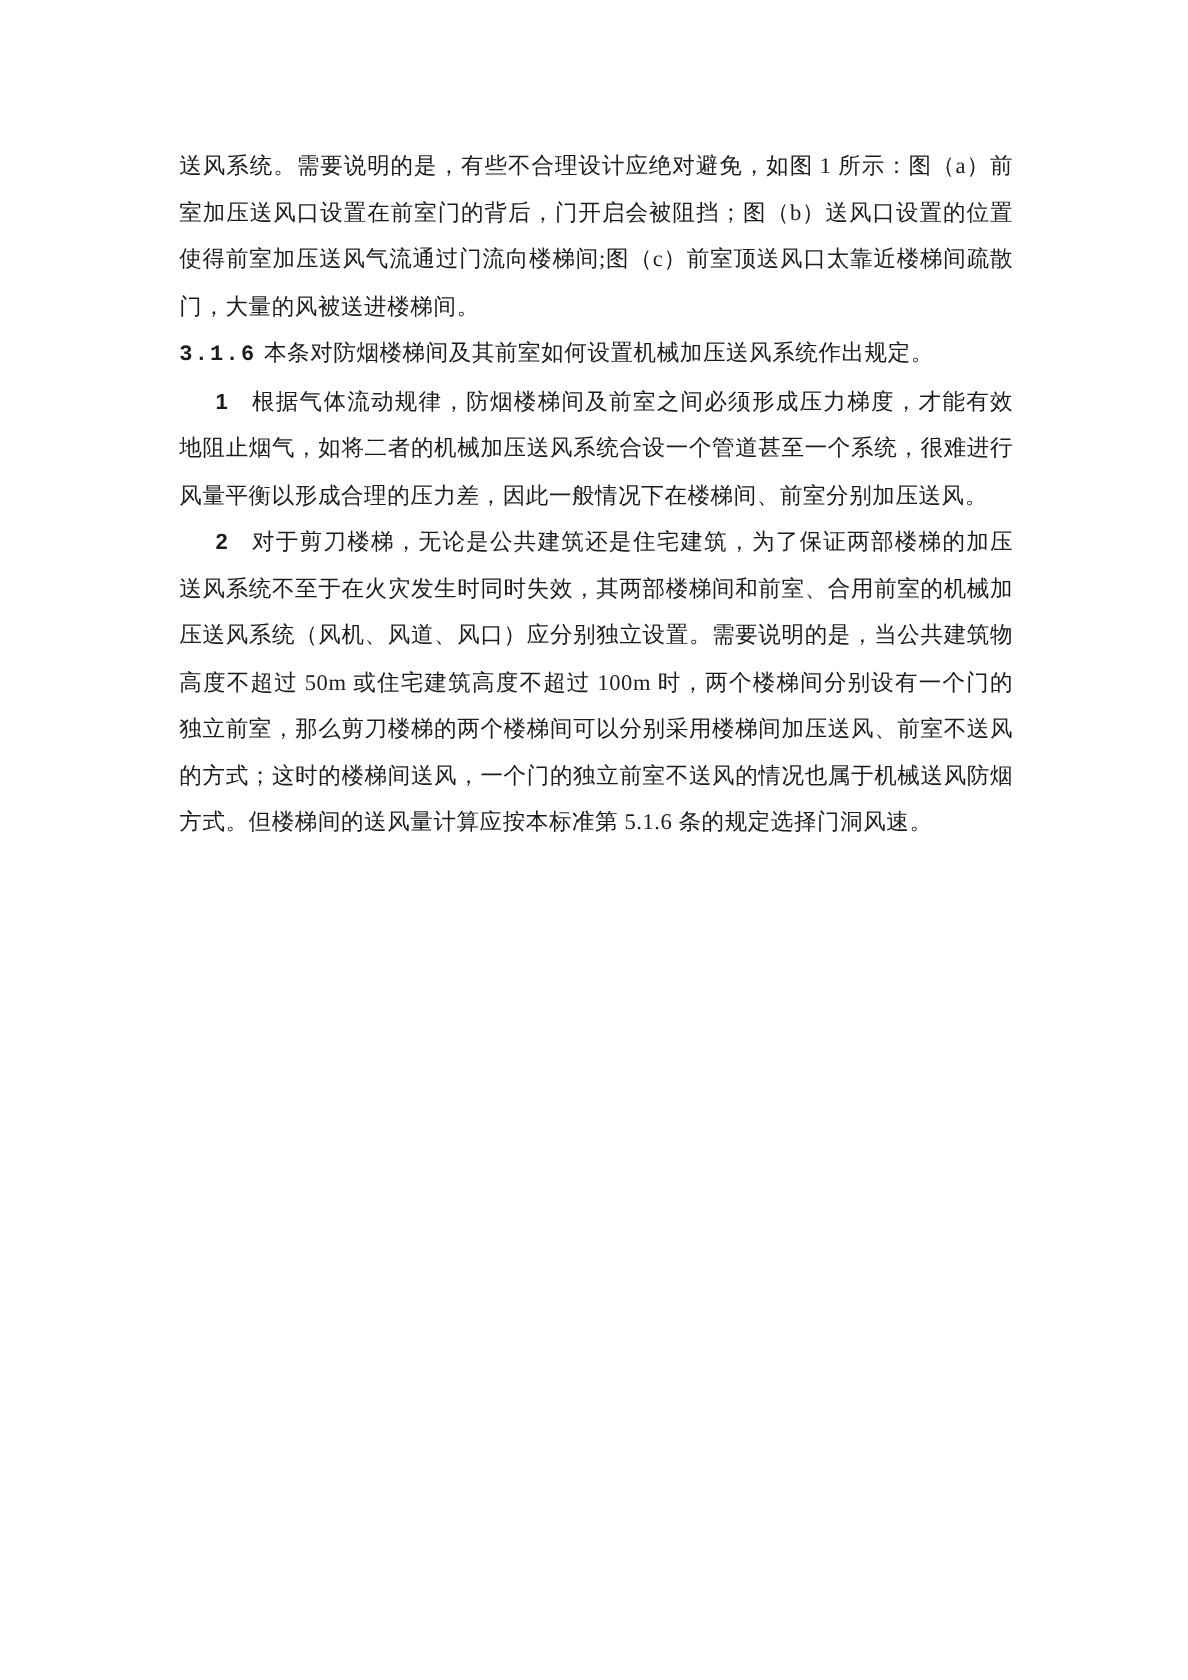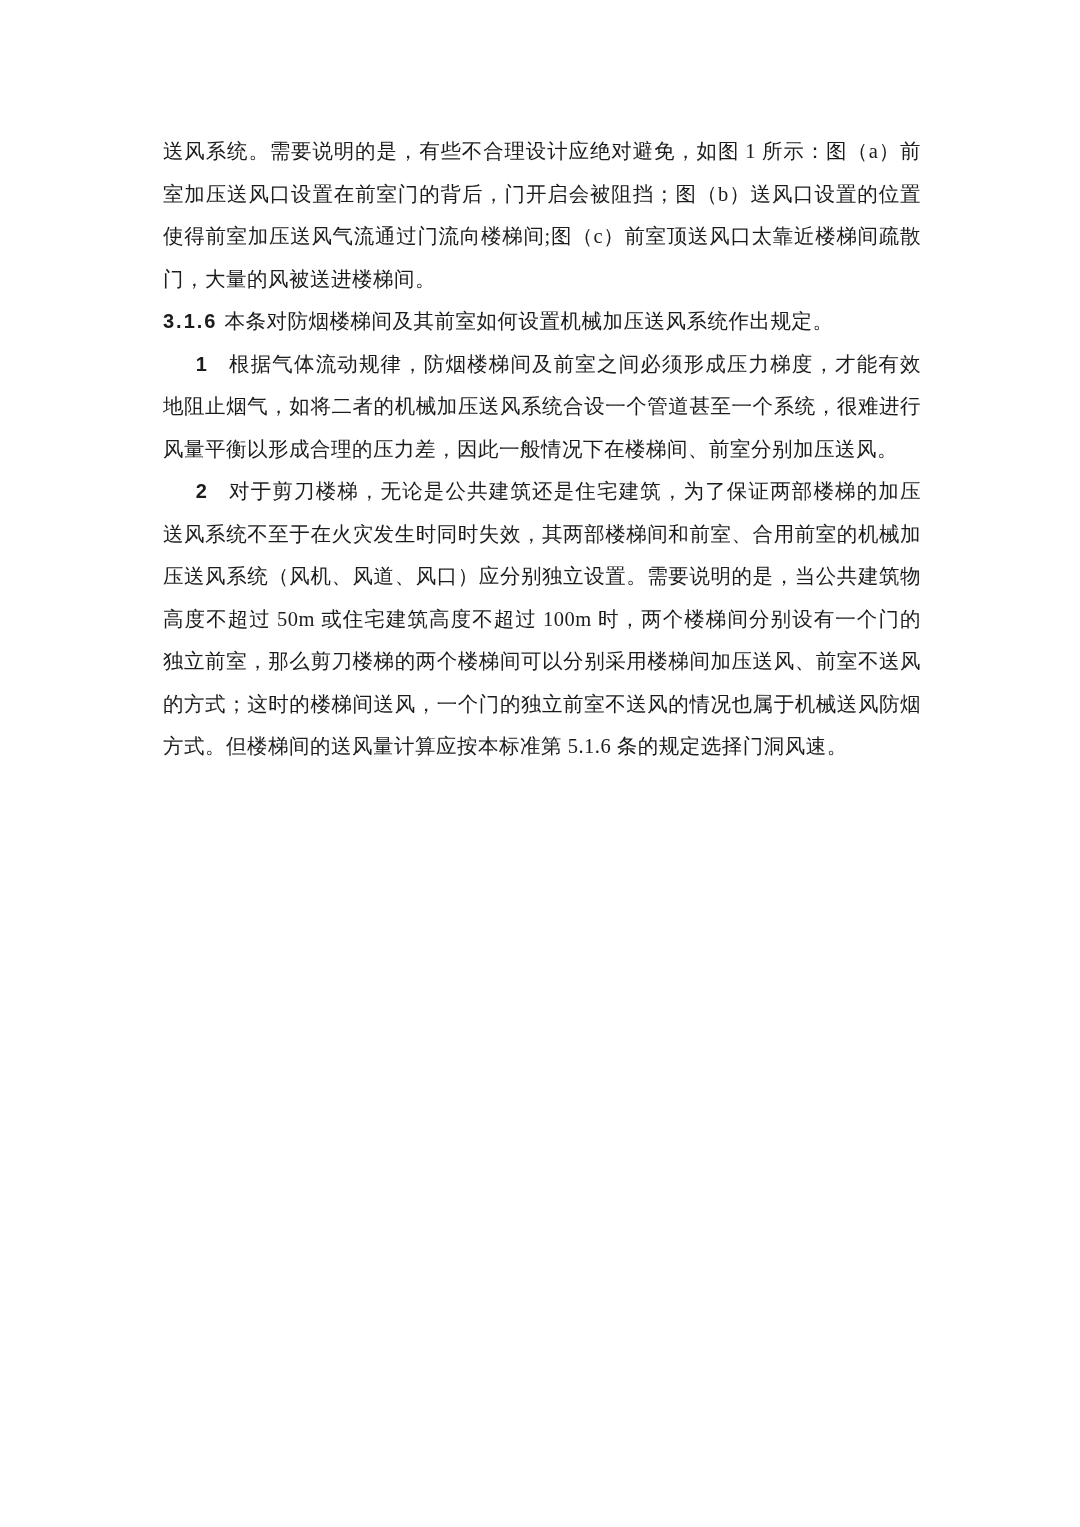--- a/index.html
+++ b/index.html
@@ -49,21 +49,21 @@
   }
 
   .item-num {
     font-family: "Liberation Sans", "DejaVu Sans", sans-serif;
     font-weight: bold;
     font-size: 20px;
     margin-right: 1.05em;
   }
 
   .clause-num {
-    font-family: Liberation Sans, sans-serif;
+    font-family: Liberation Mono, monospace;
     font-weight: bold;
     font-size: 20px;
     letter-spacing: 2px;
     margin-right: 0.35em;
   }
 
   .page-number {
     position: absolute;
     top: 1392px;
     right: 160px;

